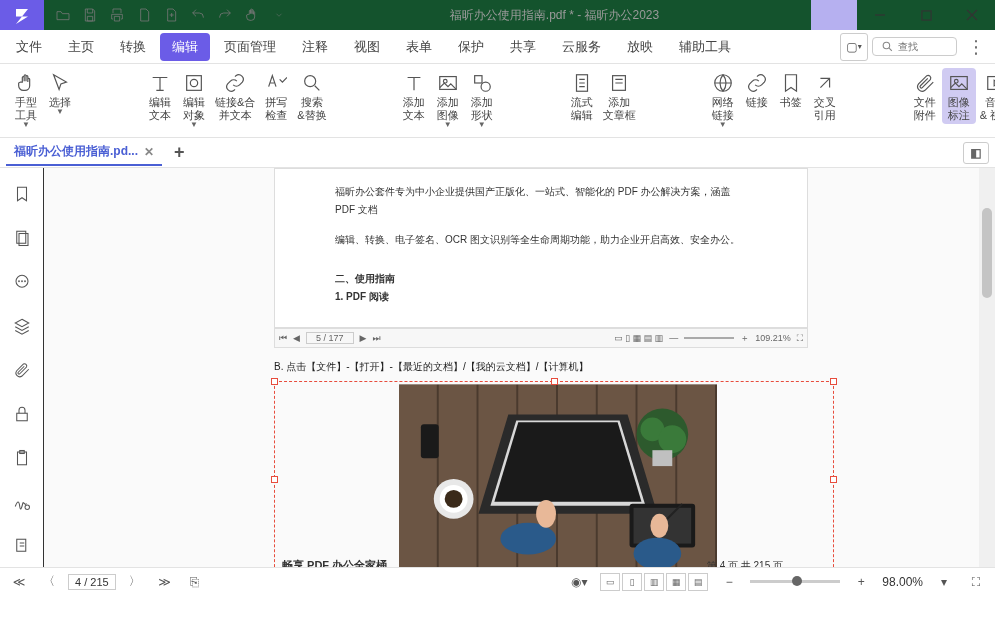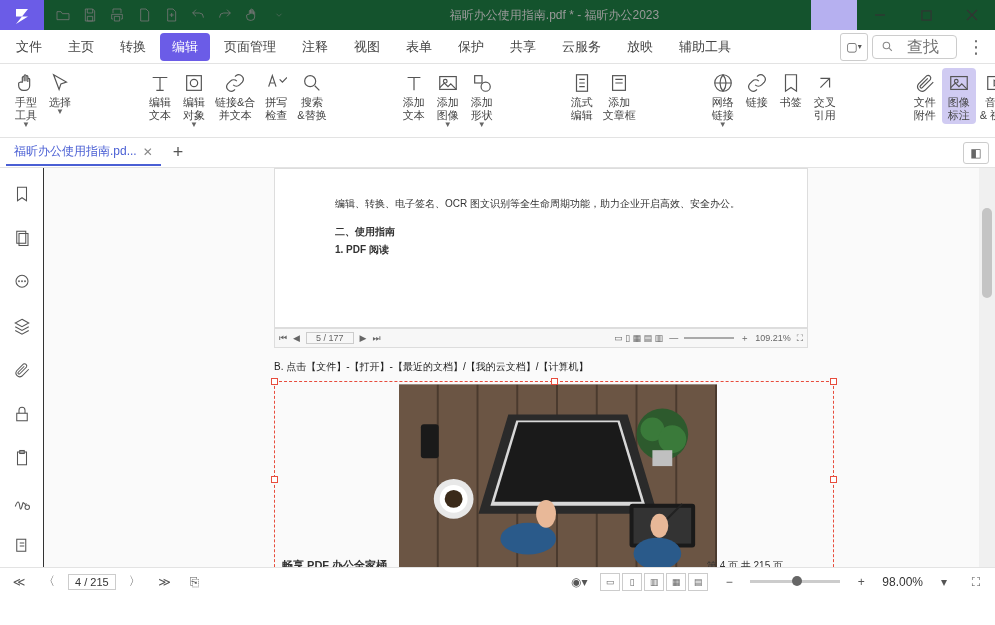--- a/index.html
+++ b/index.html
@@ -18,53 +18,53 @@
 .win-btn.restore { background:#b6b0f0; }
 
 
 .menubar { height:34px; display:flex; align-items:center; padding:0 4px; border-bottom:1px solid #e3e3e3; gap:2px; }
 .menu-item { padding:5px 12px; font-size:13px; color:#444; border-radius:4px; cursor:pointer; }
 .menu-item.active { background:#6b5ce7; color:#fff; }
 .menu-right { margin-left:auto; display:flex; align-items:center; gap:4px; }
 .menu-icon-btn { width:28px; height:28px; display:flex; align-items:center; justify-content:center; color:#555; border:1px solid transparent; border-radius:3px; cursor:pointer;}
 .menu-icon-btn.boxed { border-color:#ccc; }
 .search-box { display:flex; align-items:center; border:1px solid #ccc; border-radius:4px; padding:2px 8px; gap:4px; }
-.search-box input { border:none; outline:none; font-size:16px; width:50px; color:#888;text-align:center; }
+.search-box input { border:none; outline:none; font-size:10px; width:50px; color:#888; }
 .dots { font-size:18px; color:#666; padding:0 6px; cursor:pointer;}
 
 
 .ribbon { height:74px; display:flex; align-items:center; padding:0 6px; border-bottom:1px solid #e3e3e3;gap:28px; }
 .rgroup { display:flex; height:100%; align-items:flex-start; padding:4px 3px 0; }
 .rsep { width:1px; height:54px; background:#e3e3e3; margin:6px 2px 0; }
 .rbtn { display:flex; flex-direction:column; align-items:center; padding:2px 4px; border-radius:4px; cursor:pointer; min-width:34px;}
 .rbtn.selected { background:#d0cbf2; }
 .rbtn .ico { width:26px; height:26px; display:flex; align-items:center; justify-content:center; color:#555; }
 .rbtn .ico svg { fill:none; stroke:currentColor; stroke-width:1.3; }
 .rbtn .lbl { font-size:11px; color:#444; line-height:13px; text-align:center; white-space:pre; }
 .rbtn .arrow { font-size:8px; color:#666; margin-top:-2px; }
 
 
-.tabstrip { height:30px; display:flex; align-items:center; border-bottom:1px solid #e3e3e3; padding:0 6px; gap:8px;}
+.tabstrip { height:30px; display:flex; align-items:center; border-bottom:1px solid #e3e3e3; padding:0 6px; gap:8px;font-weight:bold;}
 .doctab { display:flex; align-items:center; gap:6px; padding:4px 8px; font-size:12px; color:#4a5fd4; border-bottom:2px solid #4a5fd4;}
 .doctab .x { color:#888; cursor:pointer; }
 .addtab { font-size:18px; color:#555; cursor:pointer; padding:0 4px;}
 .tabstrip .rpanel { margin-left:auto; width:26px; height:22px; border:1px solid #ccc; border-radius:3px; display:flex; align-items:center; justify-content:center; color:#666;}
 
 
 .main { display:flex; height:399px; }
 .leftrail { width:44px; border-right:1.5px solid #333; display:flex; flex-direction:column; align-items:center; padding-top:14px; gap:20px; color:#555;}
 .leftrail .railbtn { width:24px; height:24px; display:flex; align-items:center; justify-content:center; cursor:pointer;}
 .leftrail svg { fill:none; stroke:currentColor; stroke-width:1.4; }
 
 .docarea { flex:1; background:#fafafa; position:relative; overflow:hidden; }
 .docscroll { position:absolute; right:0; top:0; bottom:0; width:16px; background:#f0f0f0;}
 .docscroll .thumb { position:absolute; top:40px; width:10px; left:3px; height:90px; background:#c4c4c4; border-radius:5px; }
 
 .page1 { position:absolute; left:230px; top:0; width:534px; height:160px; background:#fff; border:1px solid #ddd; padding:14px 60px; font-size:10px; line-height:18px;}
-.page1 .h { font-weight:bold; margin-top:10px;}
+.page1 .h { font-weight:bold; margin-top:21px;}
 .page1-toolbar { position:absolute; left:230px; top:160px; width:534px; height:20px; background:#f7f7f7; border:1px solid #ddd; display:flex; align-items:center; font-size:9px; color:#666; padding:0 4px; gap:6px;}
 .mini-icons { position:absolute; left:239px; top:14px; display:flex; flex-direction:column; gap:14px; color:#888;}
 .mini-icons div { width:14px; height:14px;}
 
 .caption { position:absolute; left:230px; top:192px; font-size:10px; color:#222;}
 
 .imgframe { position:absolute; left:230px; top:213px; width:560px; height:196px; border:1px dashed #e74c3c; cursor:move;}
 .handle { position:absolute; width:7px; height:7px; background:#fff; border:1px solid #e74c3c; }
 .h-tl{top:-4px;left:-4px}.h-tr{top:-4px;right:-4px}
 .h-tm{top:-4px;left:50%;margin-left:-3px}
@@ -471,20 +471,21 @@
 
   <div class="docarea">
     <div class="mini-icons">
       <div>◈</div>
       <div>📎</div>
       <div>🔒</div>
       <div>▭</div>
       <div>⋯</div>
     </div>
     <div class="page1">
+      <div>福昕办公套件专为中小企业提供国产正版化、一站式、智能化的 PDF 办公解决方案，涵盖 PDF 文档</div>
       <div style="margin-top:12px">编辑、转换、电子签名、OCR 图文识别等全生命周期功能，助力企业开启高效、安全办公。</div>
       <div class="h">二、使用指南</div>
       <div class="h" style="margin-top:0">1.  PDF 阅读</div>
     </div>
     <div class="page1-toolbar">
       <span>⏮</span>
       <span>◀</span>
       <span style="border:1px solid #ccc;padding:0 9px">5 / 177</span>
       <span>▶</span>
       <span>⏭</span>

